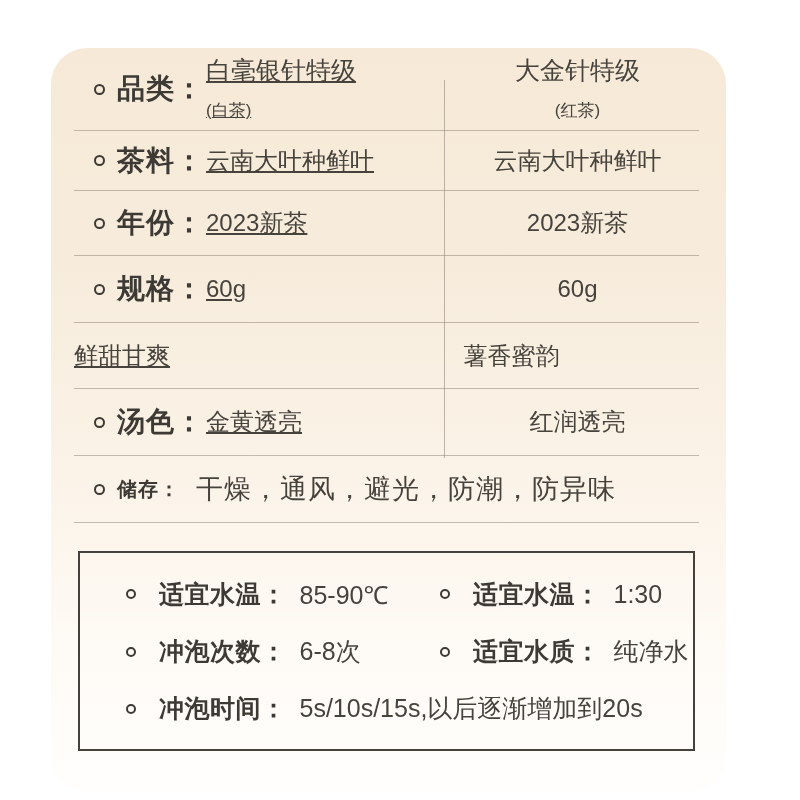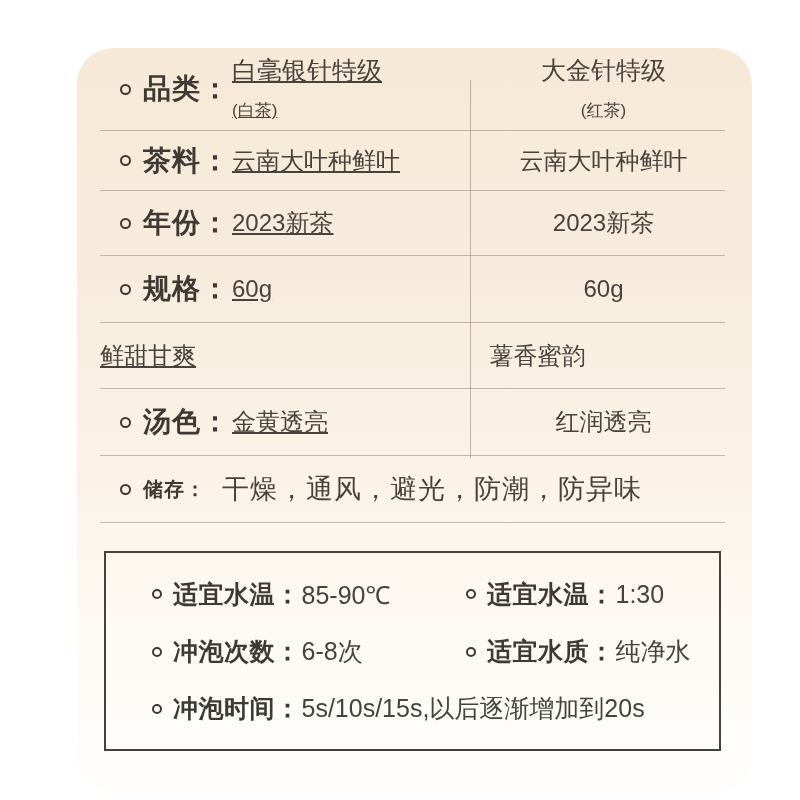--- a/index.html
+++ b/index.html
@@ -6,21 +6,21 @@
   body {
     width: 800px; height: 800px;
     background: #ffffff;
     font-family: "Liberation Sans", sans-serif;
     color: #3d3a35;
     overflow: hidden;
     position: relative;
   }
   .card {
     position: absolute;
-    left: 77px; top: 48px;
+    left: 51px; top: 48px;
     width: 675px; height: 744px;
     border-radius: 36px;
     background: linear-gradient(180deg, #f6e9d7 0%, #f7ecdc 30%, #fbf3e8 58%, #fefbf6 82%, #fffefc 100%);
   }
   .vdivider {
     position: absolute;
     left: 393px; top: 32px;
     width: 1px; height: 378px;
     background: rgba(138,128,115,0.55);
   }
@@ -87,20 +87,21 @@
     box-sizing: border-box;
   }
   .b-row {
     display: flex; align-items: center;
     padding-left: 46px;
   }
   .b-item {
     display: flex; align-items: center;
     font-size: 25px;
     white-space: nowrap;
+    gap: 12px;
   }
   .b-item.b-first { width: 314px; flex: none; }
   .b-item .bullet { width: 6px; height: 6px; margin-right: 11px; }
   .b-label { font-weight: bold; letter-spacing: 0.5px; }
   .b-value { color: #46423c; margin-left: 1px; }
 </style>
 </head>
 <body>
 
 <div class="card">

